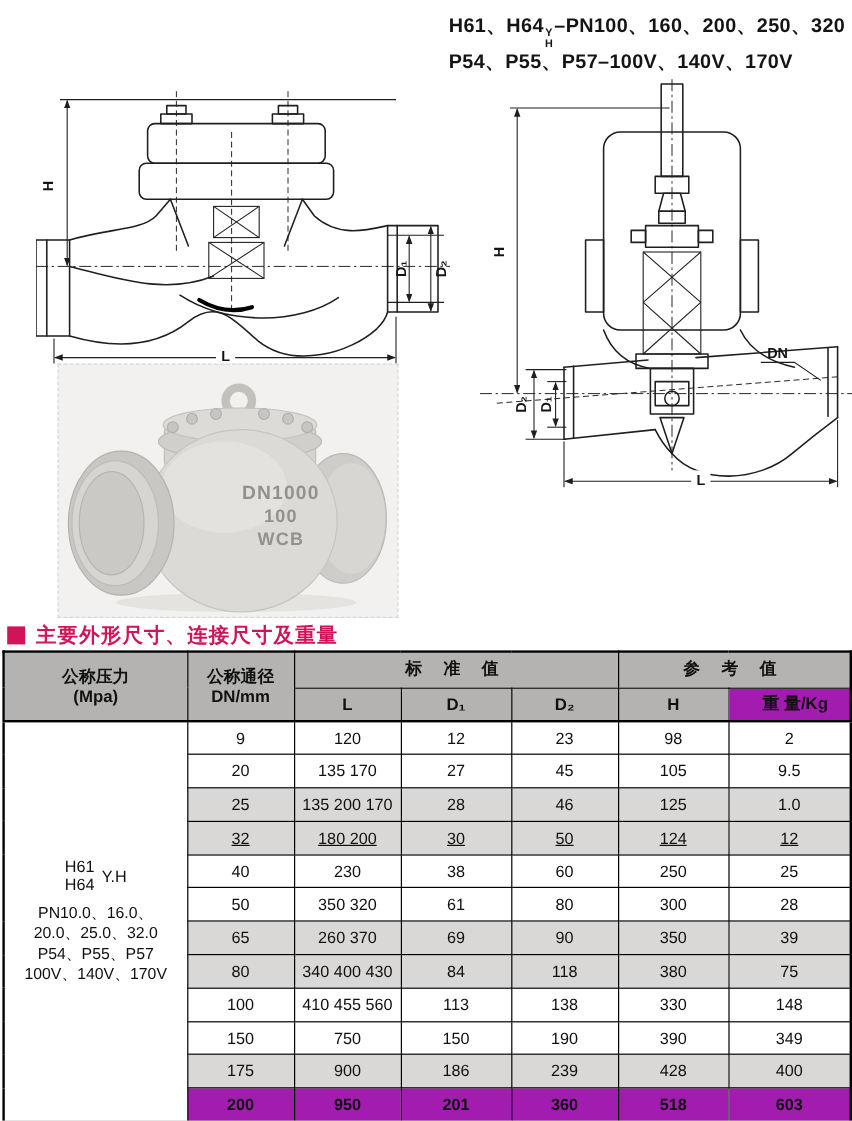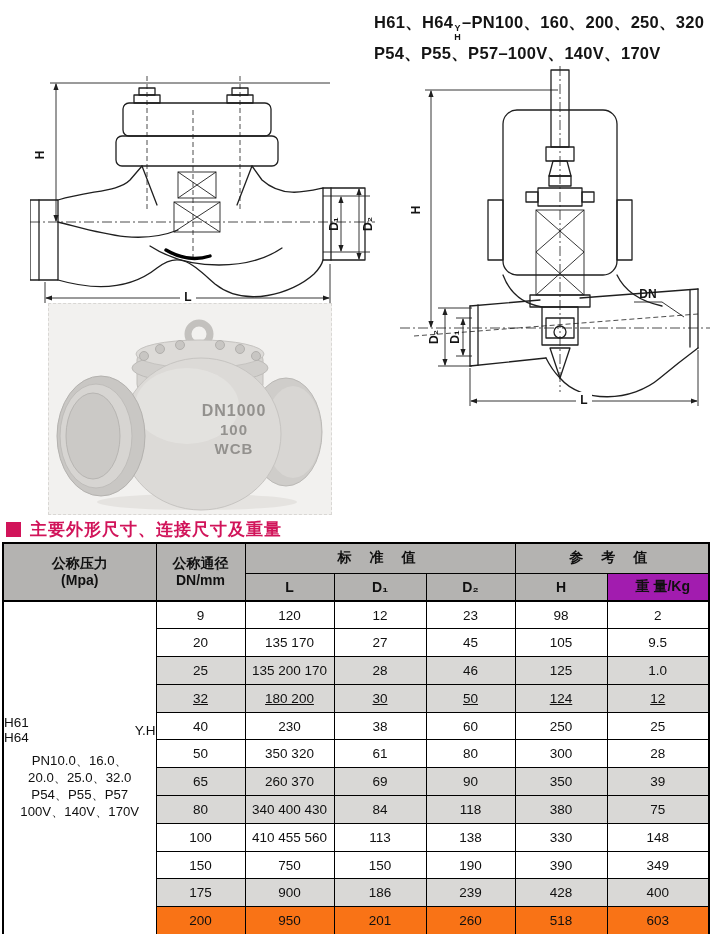--- a/index.html
+++ b/index.html
@@ -39,21 +39,21 @@
              border:2px solid #000;}
   table.dims th,table.dims td{border:1px solid #000;padding:0;overflow:hidden;}
   table.dims thead th{font-weight:bold;font-size:14px;}
   table.dims thead{border-bottom:2.5px solid #000;}
   table.dims thead tr.r1{height:30px;margin-left:26px;}
   table.dims thead tr.r2{height:28px;}
   table.dims tbody tr{height:27.8px;}
   .group{letter-spacing:7px;}
   .hdr2{line-height:1.25;}
   td.pressure{background:#fff;font-size:13.2px;line-height:1.3;vertical-align:middle;}
-  .models{display:flex;align-items:center;justify-content:space-between;gap:6px;margin-bottom:6px;font-size:13.5px;}
+  .models{display:flex;align-items:center;justify-content:center;gap:6px;margin-bottom:6px;font-size:13.5px;}
   .mstack{display:flex;flex-direction:column;line-height:1.15;}
 </style>
 </head>
 <body>
 
 <div class="page">
 
   <div class="title">
     <div><span>H61、H64</span><span class="stack">
           <span>Y</span>
@@ -391,24 +391,24 @@
         <td>349</td>
       </tr>
       <tr style="background:#d9d8d6;">
         <td>175</td>
         <td>900</td>
         <td>186</td>
         <td>239</td>
         <td>428</td>
         <td>400</td>
       </tr>
-      <tr style="background:#f97316;">
+      <tr style="background:#a21caf;font-weight:bold;">
         <td>200</td>
         <td>950</td>
         <td>201</td>
-        <td>260</td>
+        <td>360</td>
         <td>518</td>
         <td>603</td>
       </tr>
     </tbody>
   </table>
 
 </div>
 
 </body></html>

